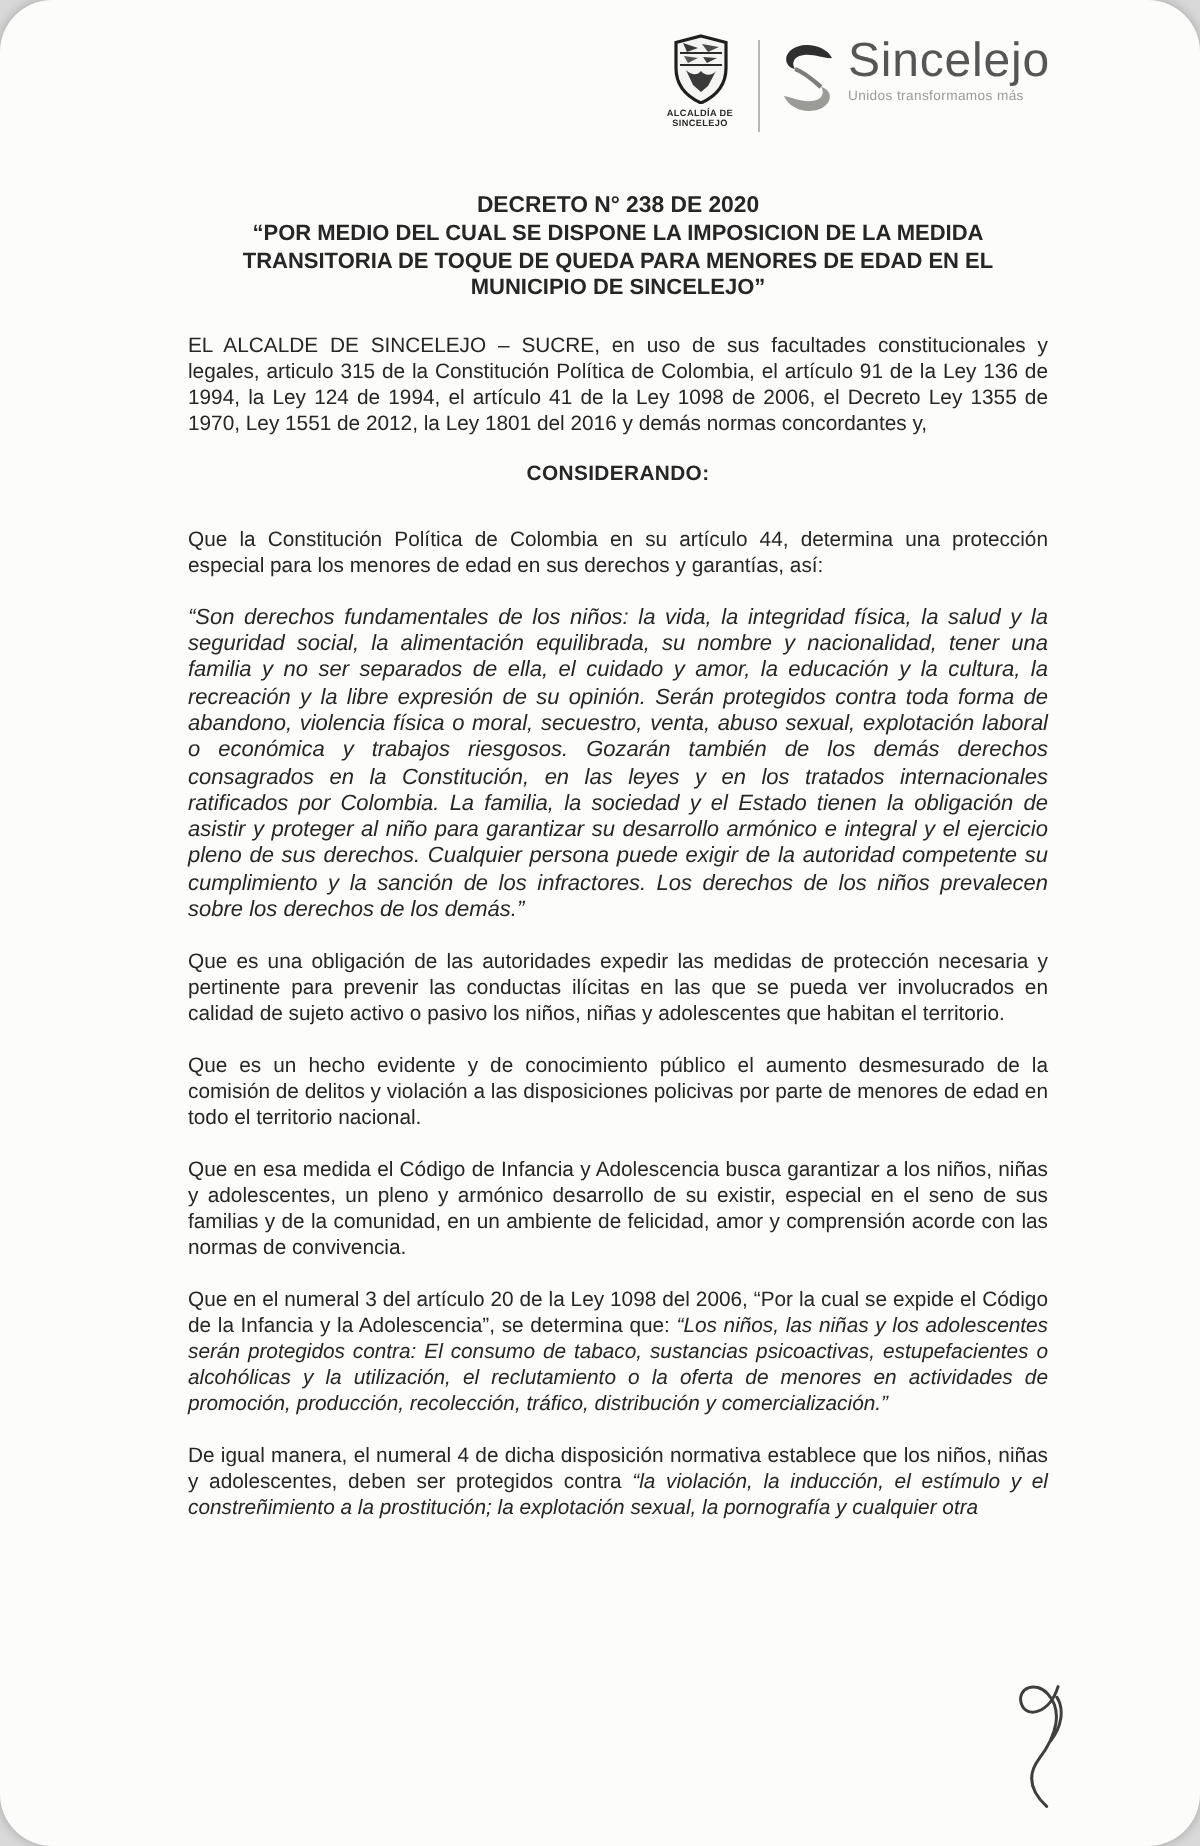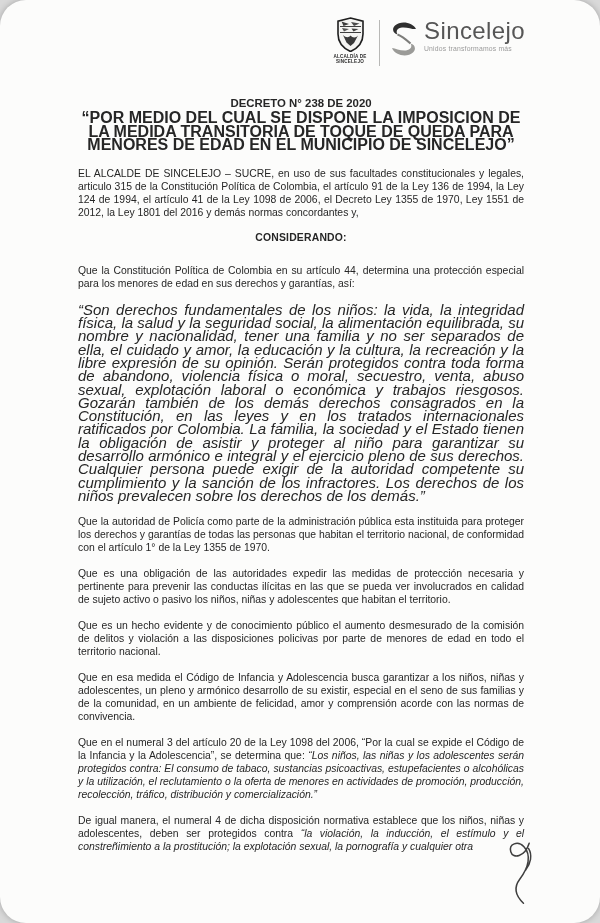--- a/index.html
+++ b/index.html
@@ -31,30 +31,30 @@
   .brand-name{
     font-size:24px;color:#565656;letter-spacing:.4px;
     line-height:27px;font-weight:400;
   }
   .brand-tagline{font-size:6.8px;color:#9a9a9a;margin-top:1px;letter-spacing:.2px;}
   
   .content{
     position:absolute;left:78px;top:97px;width:446px;
     font-size:10.4px;line-height:13px;text-align:justify;
   }
-  .content p{margin:0 0 13px 0;}
+  .content p{margin:0 0 13px 16px;}
   .c{text-align:center;}
   .b{font-weight:bold;}
   .decree-number{font-size:11.4px;margin-bottom:1px !important;}
   .decree-date{font-size:10.8px;margin-bottom:14px !important;}
-  .decree-title{font-size:16px;line-height:13.6px;margin-bottom:15px !important;}
+  .decree-title{font-size:11px;line-height:13.6px;margin-bottom:15px !important;}
   .intro{margin-bottom:12px !important;}
   .considerando{margin-bottom:20px !important;letter-spacing:.2px;text-align:center;}
   .quote{
-    font-style:italic;font-size:15px;line-height:13.3px;
+    font-style:italic;font-size:11px;line-height:13.3px;
     margin:0 18px 13px 22px;
   }
   .it{font-style:italic;}
   
   .signature{position:absolute;left:506px;top:834px;transform:rotate(-16deg);}
 </style>
 </head>
 <body>
 
 <div class="page">
@@ -100,21 +100,20 @@
     <p class="c b decree-title">“POR MEDIO DEL CUAL SE DISPONE LA IMPOSICION DE LA MEDIDA TRANSITORIA DE TOQUE DE QUEDA PARA MENORES DE EDAD EN EL MUNICIPIO DE SINCELEJO”</p>
 
     <p class="intro">EL ALCALDE DE SINCELEJO – SUCRE, en uso de sus facultades constitucionales y legales, articulo 315 de la Constitución Política de Colombia, el artículo 91 de la Ley 136 de 1994, la Ley 124 de 1994, el artículo 41 de la Ley 1098 de 2006, el Decreto Ley 1355 de 1970, Ley 1551 de 2012, la Ley 1801 del 2016 y demás normas concordantes y,</p>
 
     <p class="c b considerando">CONSIDERANDO:</p>
 
     <p>Que la Constitución Política de Colombia en su artículo 44, determina una protección especial para los menores de edad en sus derechos y garantías, así:</p>
 
     <p class="quote">“Son derechos fundamentales de los niños: la vida, la integridad física, la salud y la seguridad social, la alimentación equilibrada, su nombre y nacionalidad, tener una familia y no ser separados de ella, el cuidado y amor, la educación y la cultura, la recreación y la libre expresión de su opinión. Serán protegidos contra toda forma de abandono, violencia física o moral, secuestro, venta, abuso sexual, explotación laboral o económica y trabajos riesgosos. Gozarán también de los demás derechos consagrados en la Constitución, en las leyes y en los tratados internacionales ratificados por Colombia. La familia, la sociedad y el Estado tienen la obligación de asistir y proteger al niño para garantizar su desarrollo armónico e integral y el ejercicio pleno de sus derechos. Cualquier persona puede exigir de la autoridad competente su cumplimiento y la sanción de los infractores. Los derechos de los niños prevalecen sobre los derechos de los demás.”</p>
 
-    <p>Que la autoridad de Policía como parte de la administración pública esta instituida para proteger los derechos y garantías de todas las personas que habitan el territorio nacional, de conformidad con el artículo 1° de la Ley 1355 de 1970.</p>
 
     <p>Que es una obligación de las autoridades expedir las medidas de protección necesaria y pertinente para prevenir las conductas ilícitas en las que se pueda ver involucrados en calidad de sujeto activo o pasivo los niños, niñas y adolescentes que habitan el territorio.</p>
 
     <p>Que es un hecho evidente y de conocimiento público el aumento desmesurado de la comisión de delitos y violación a las disposiciones policivas por parte de menores de edad en todo el territorio nacional.</p>
 
     <p>Que en esa medida el Código de Infancia y Adolescencia busca garantizar a los niños, niñas y adolescentes, un pleno y armónico desarrollo de su existir, especial en el seno de sus familias y de la comunidad, en un ambiente de felicidad, amor y comprensión acorde con las normas de convivencia.</p>
 
     <p><span>Que en el numeral 3 del artículo 20 de la Ley 1098 del 2006, “Por la cual se expide el Código de la Infancia y la Adolescencia”, se determina que: </span><span class="it">“Los niños, las niñas y los adolescentes serán protegidos contra: El consumo de tabaco, sustancias psicoactivas, estupefacientes o alcohólicas y la utilización, el reclutamiento o la oferta de menores en actividades de promoción, producción, recolección, tráfico, distribución y comercialización.”</span></p>
 
     <p><span>De igual manera, el numeral 4 de dicha disposición normativa establece que los niños, niñas y adolescentes, deben ser protegidos contra </span><span class="it">“la violación, la inducción, el estímulo y el constreñimiento a la prostitución; la explotación sexual, la pornografía y cualquier otra</span></p>

